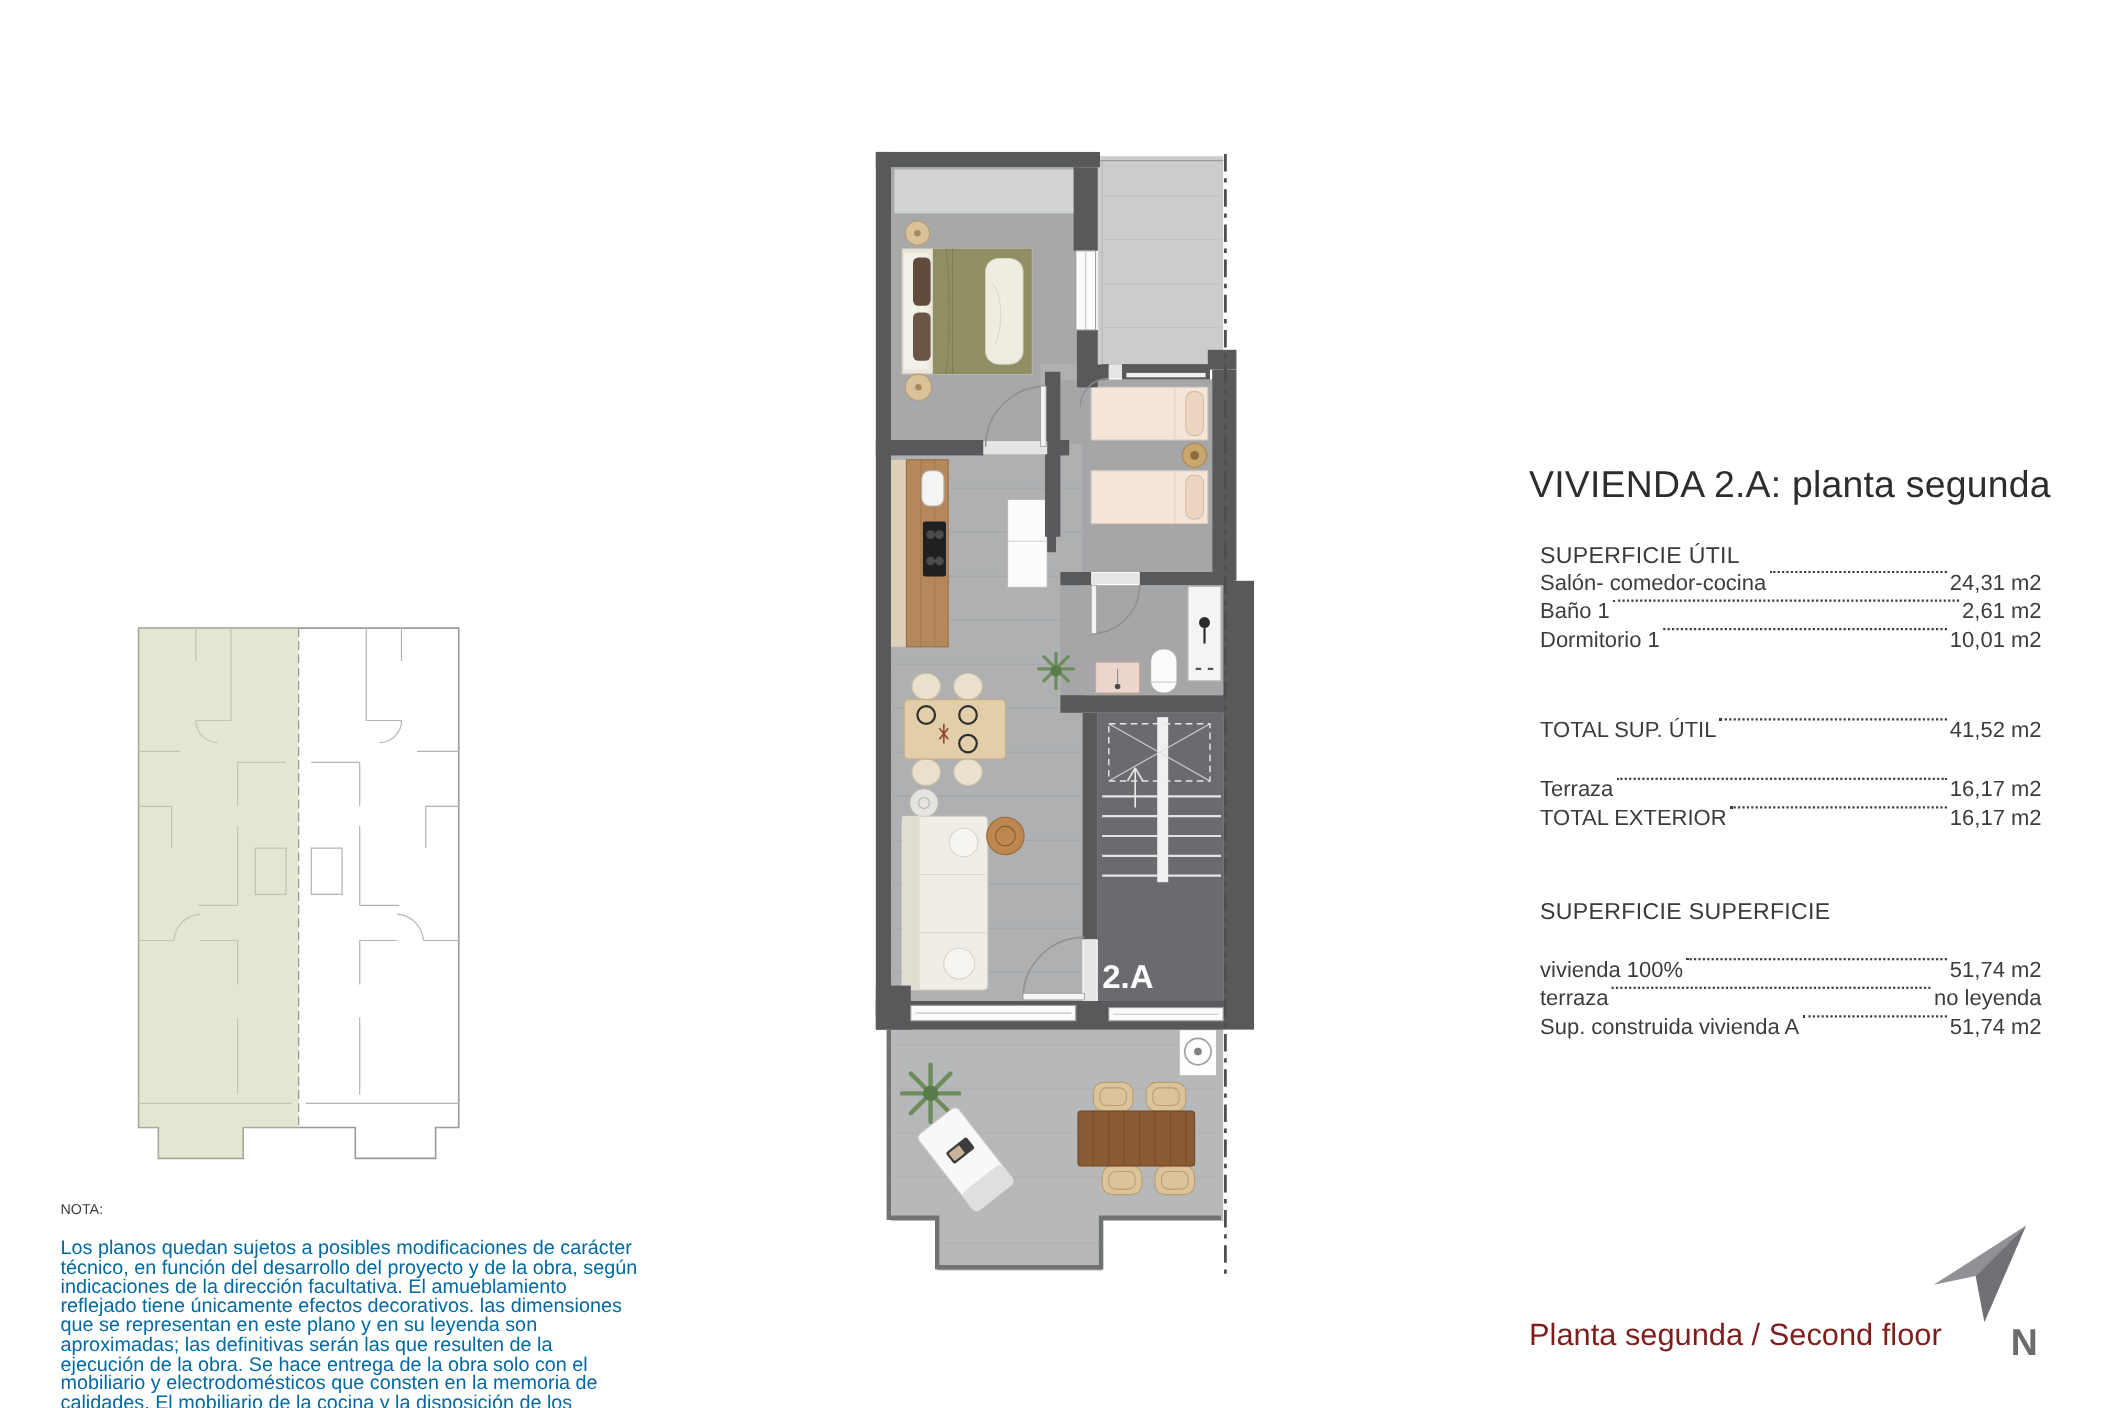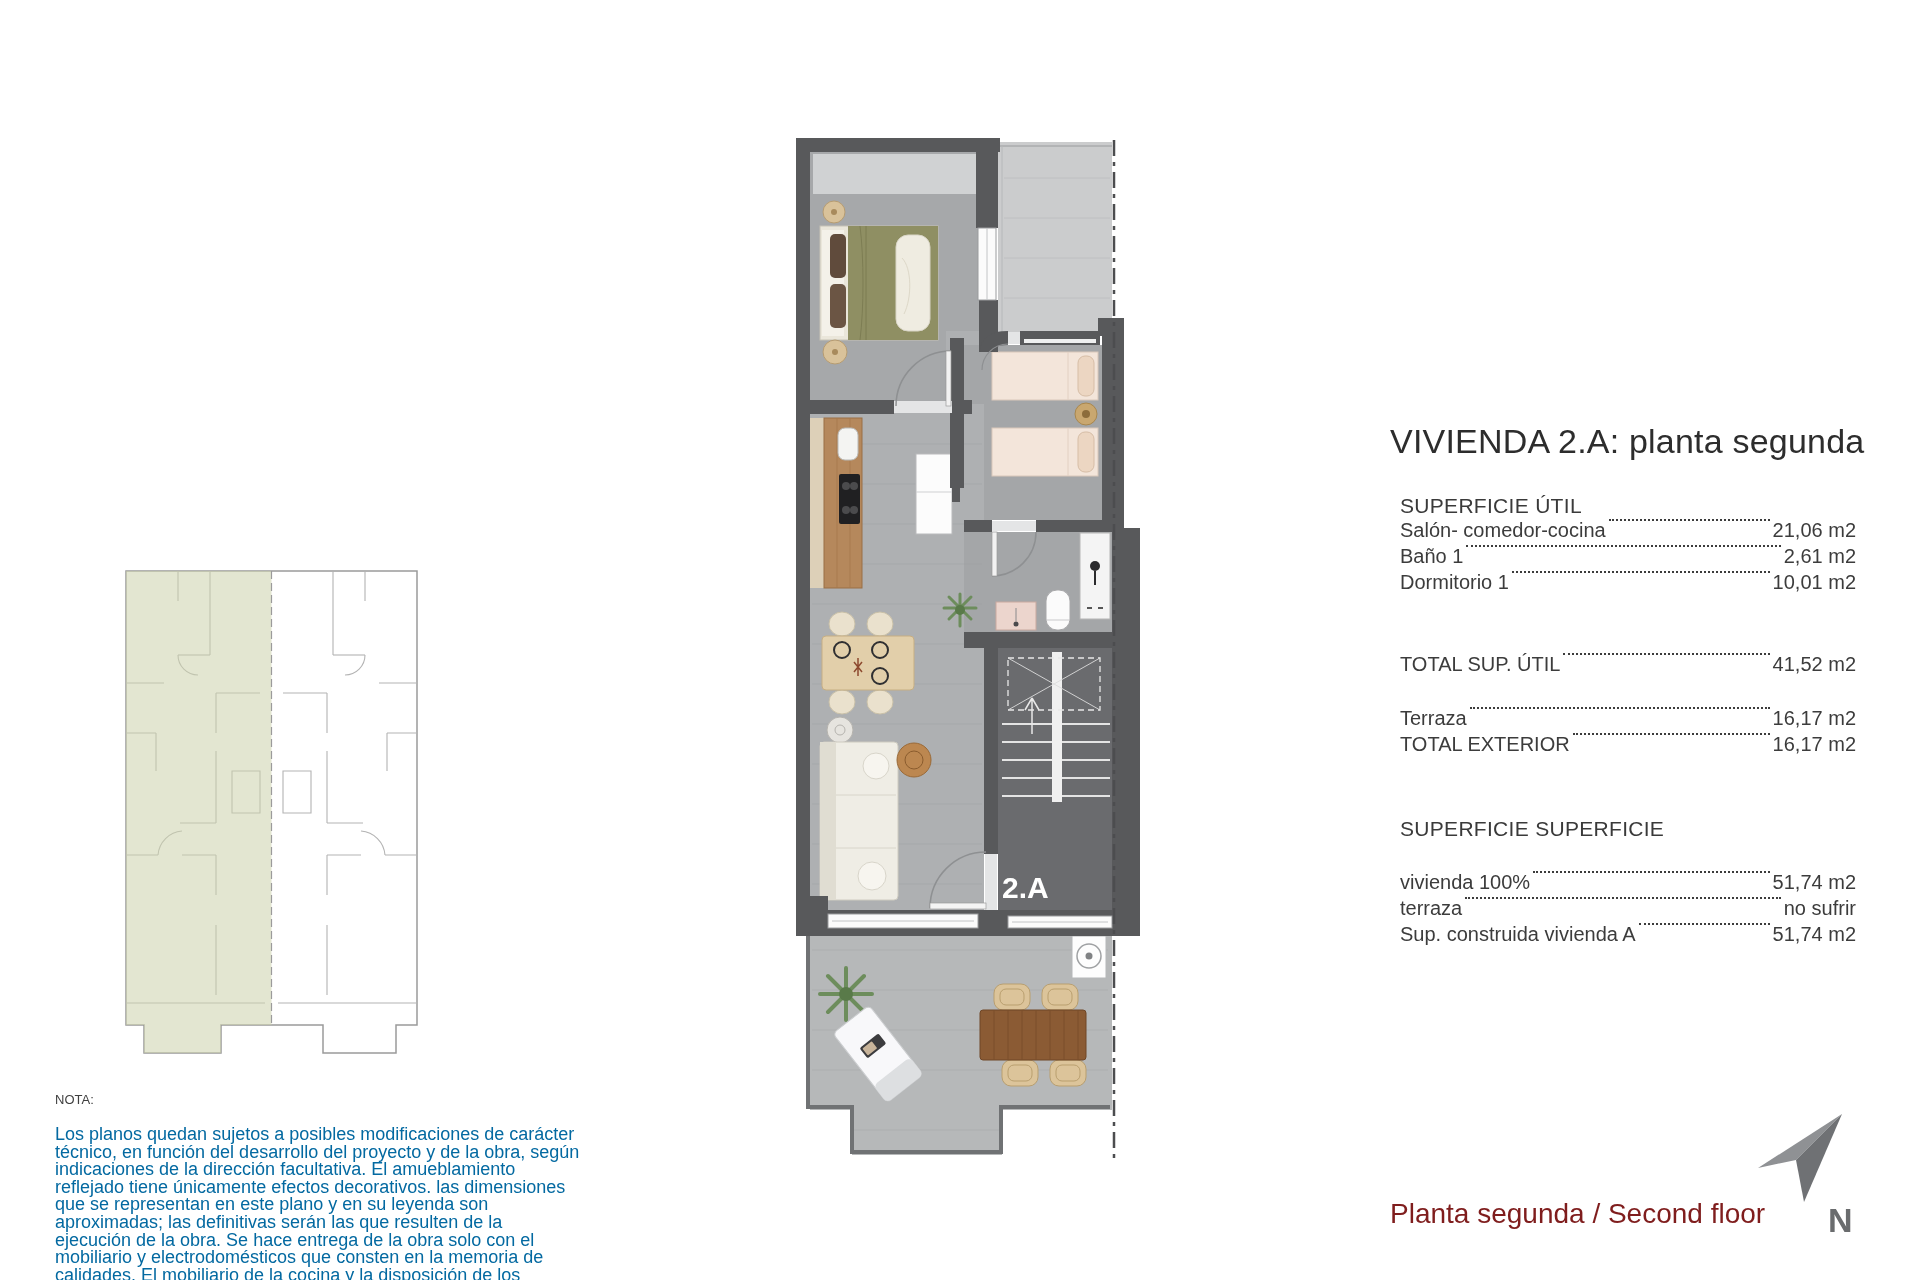--- a/index.html
+++ b/index.html
@@ -270,21 +270,21 @@
     <line x1="318" y1="2" x2="318" y2="1020" stroke="#4c4d4f" stroke-width="2.5" stroke-dasharray="16 6 4 6"></line>
   </svg>
 
   <div class="abs panel-title">VIVIENDA 2.A: planta segunda</div>
   <div class="abs panel-sub">SUPERFICIE ÚTIL</div>
 
   <div class="abs rows rows-util">
     <div class="arow">
       <span class="lbl">Salón- comedor-cocina</span>
       <span class="leader"></span>
-      <span class="val">21,06 m2</span>
+      <span class="val">24,31 m2</span>
     </div>
     <div class="arow">
       <span class="lbl">Baño 1</span>
       <span class="leader"></span>
       <span class="val">2,61 m2</span>
     </div>
     <div class="arow">
       <span class="lbl">Dormitorio 1</span>
       <span class="leader"></span>
       <span class="val">10,01 m2</span>
@@ -316,21 +316,21 @@
 
   <div class="abs rows rows-built">
     <div class="arow">
       <span class="lbl">vivienda 100%</span>
       <span class="leader"></span>
       <span class="val">51,74 m2</span>
     </div>
     <div class="arow">
       <span class="lbl">terraza</span>
       <span class="leader"></span>
-      <span class="val">no sufrir</span>
+      <span class="val">no leyenda</span>
     </div>
     <div class="arow">
       <span class="lbl">Sup. construida vivienda A</span>
       <span class="leader"></span>
       <span class="val">51,74 m2</span>
     </div>
   </div>
 
   <svg class="abs" style="left:1742px;top:1104px" width="130" height="140" viewBox="0 0 130 140">
     <polygon points="100,10 16,64 54,56" fill="#8f9194"></polygon>

